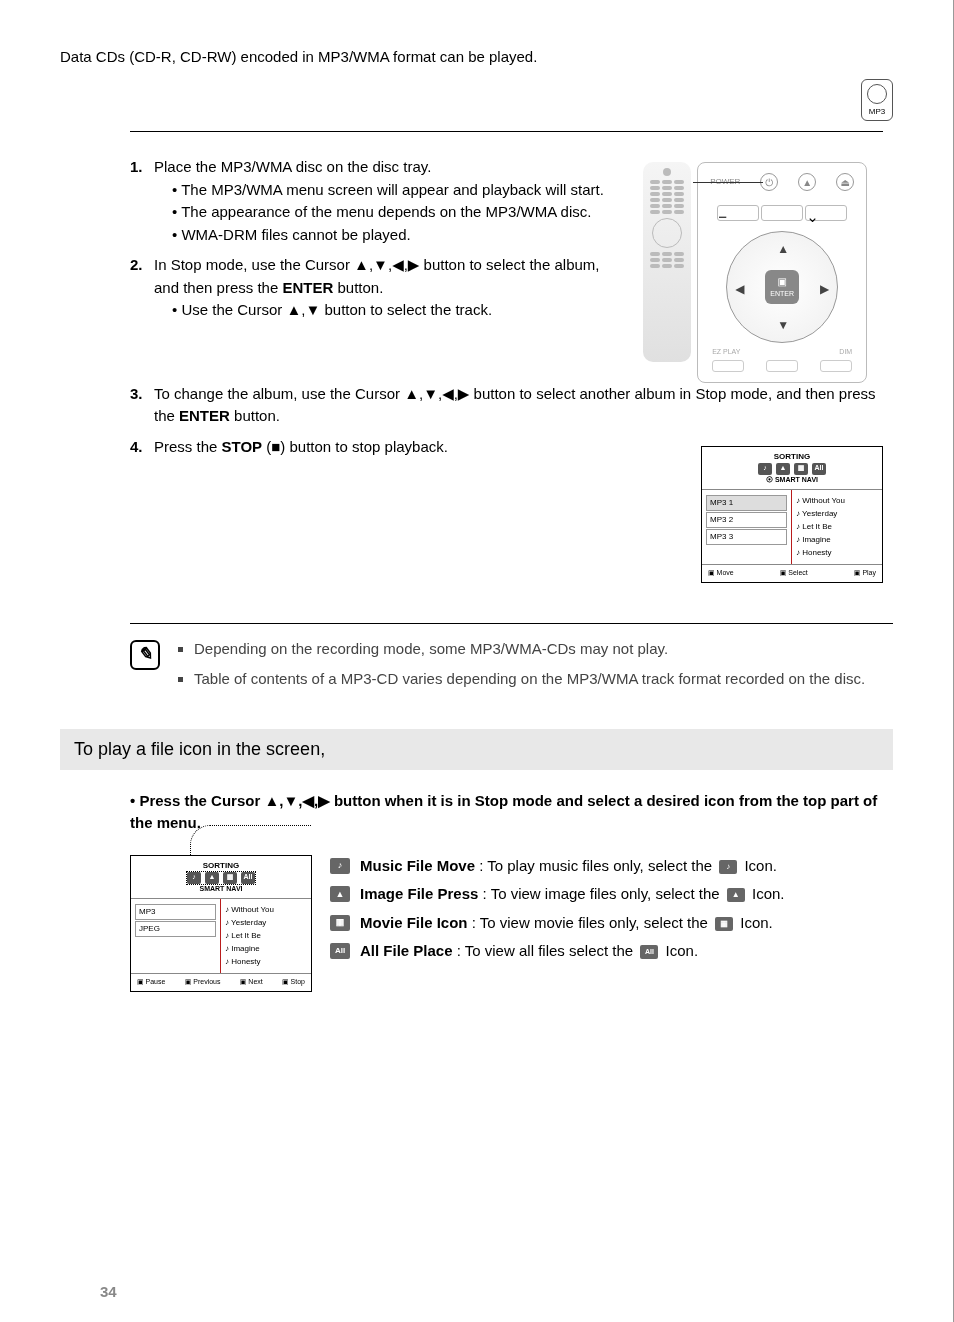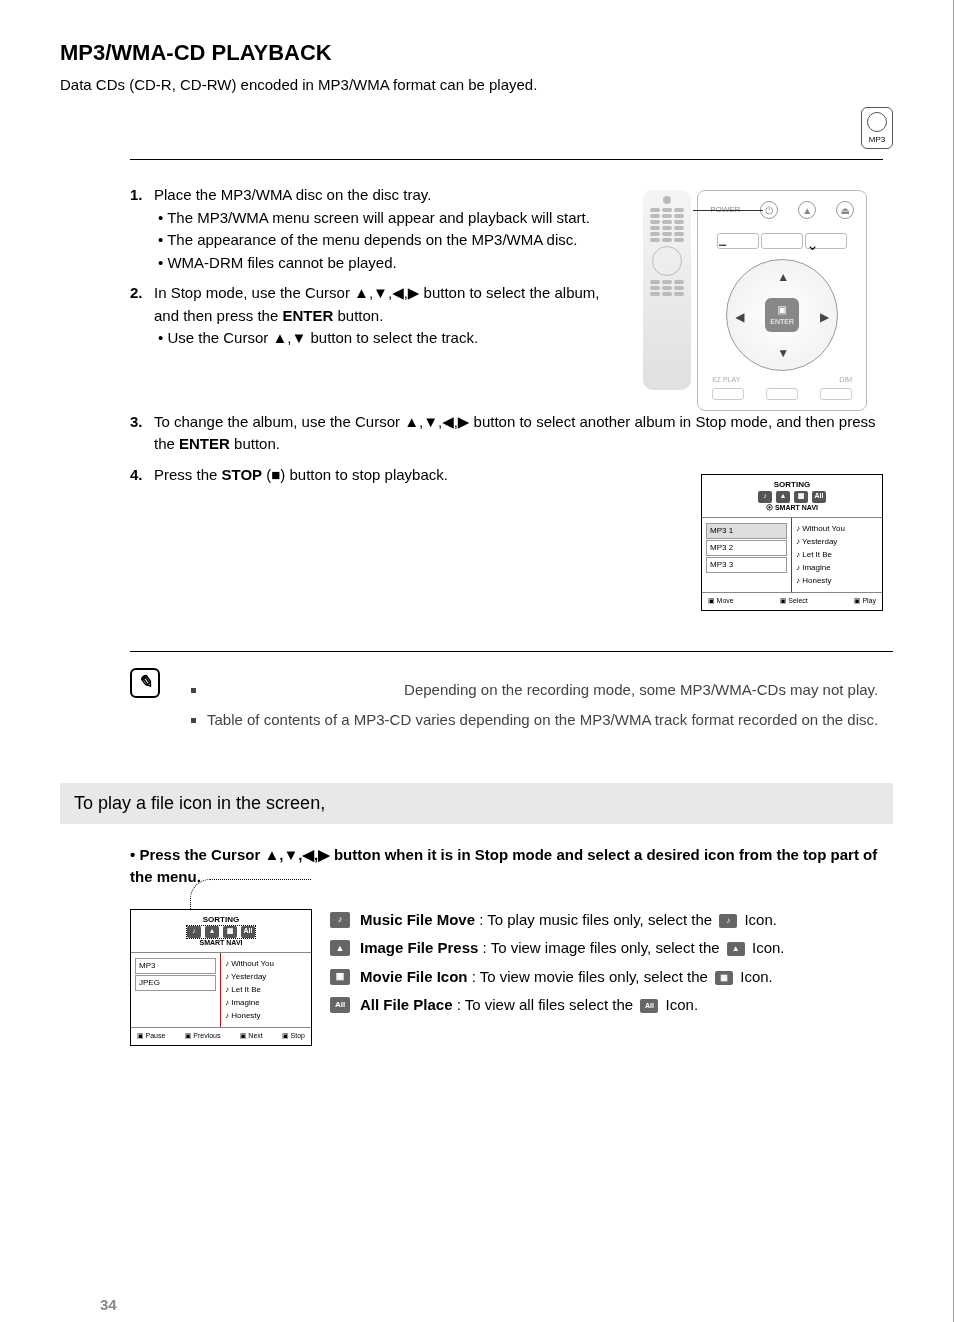--- a/index.html
+++ b/index.html
@@ -63,21 +63,21 @@
     clear: right;
   }
   .row {
     display: flex;
     align-items: flex-start;
   }
   .steps-col { flex: 1; padding-right: 10px; }
   .step { margin-bottom: 8px; display: flex; }
   .step .num { font-weight: bold; width: 24px; flex-shrink: 0; }
   .step .body { flex: 1; }
-  .sub { margin-left: 4px; text-indent: -10px; padding-left: 10px; }
+  .sub { margin-left: 18px; text-indent: -10px; padding-left: 10px; }
 
   .remote-diagram {
     width: 250px;
     border: none;
     margin-top: 6px;
     margin-left: 10px;
     position: relative;
   }
   .remote-diagram .unit {
     width: 48px;
@@ -166,21 +166,21 @@
     line-height:1.5;
     border-top: 1px solid #000;
     padding-top: 14px;
   }
   .note-icon {
     width:26px; height:26px; border:2px solid #000; border-radius:6px;
     display:flex; align-items:center; justify-content:center;
     font-style:italic; font-weight:bold; font-size:18px;
     flex-shrink:0; margin-right:16px; margin-top:2px;
   }
-  .note-block ul { margin:13px; padding-left:18px;text-align:right; }
+  .note-block ul { margin:0; padding-left:18px; }
   .note-block li { list-style:square; margin-bottom:8px; color:#444; }
 
   .graybar {
     background:#e8e8e8;
     padding: 10px 14px;
     font-size:18px;
     margin: 30px 0 20px 0;
   }
 
   .filesec { margin-left: 70px; font-size:15px; line-height:1.5;}
@@ -200,32 +200,31 @@
     color:#fff; font-size:9px; font-weight:bold;
   }
   .inline-icon {
     display:inline-flex; width:18px; height:14px; background:#666;
     border-radius:2px; vertical-align:middle; margin:0 3px;
     align-items:center; justify-content:center; color:#fff; font-size:8px; font-weight:bold;
   }
 
   .pageno {
     position:absolute;
-    bottom:27px; left:100px;
+    bottom:40px; left:100px;
     font-weight:bold; color:#888;
     font-size:15px;
   }
 </style>
 </head>
 <body>
 
 <div class="page">
 
 
-  <div class="section-heading">MP3/WMA-CD PLAYBACK</div>
   <div class="intro">Data CDs (CD-R, CD-RW) encoded in MP3/WMA format can be played.</div>
 
   <div style="margin-left:70px;">
     <div class="mp3-badge">
       <div class="circ"></div>
       <span>MP3</span>
     </div>
     <div style="clear:both;"></div>
     <hr class="hr-thin" style="margin-left:0;">
   </div>

